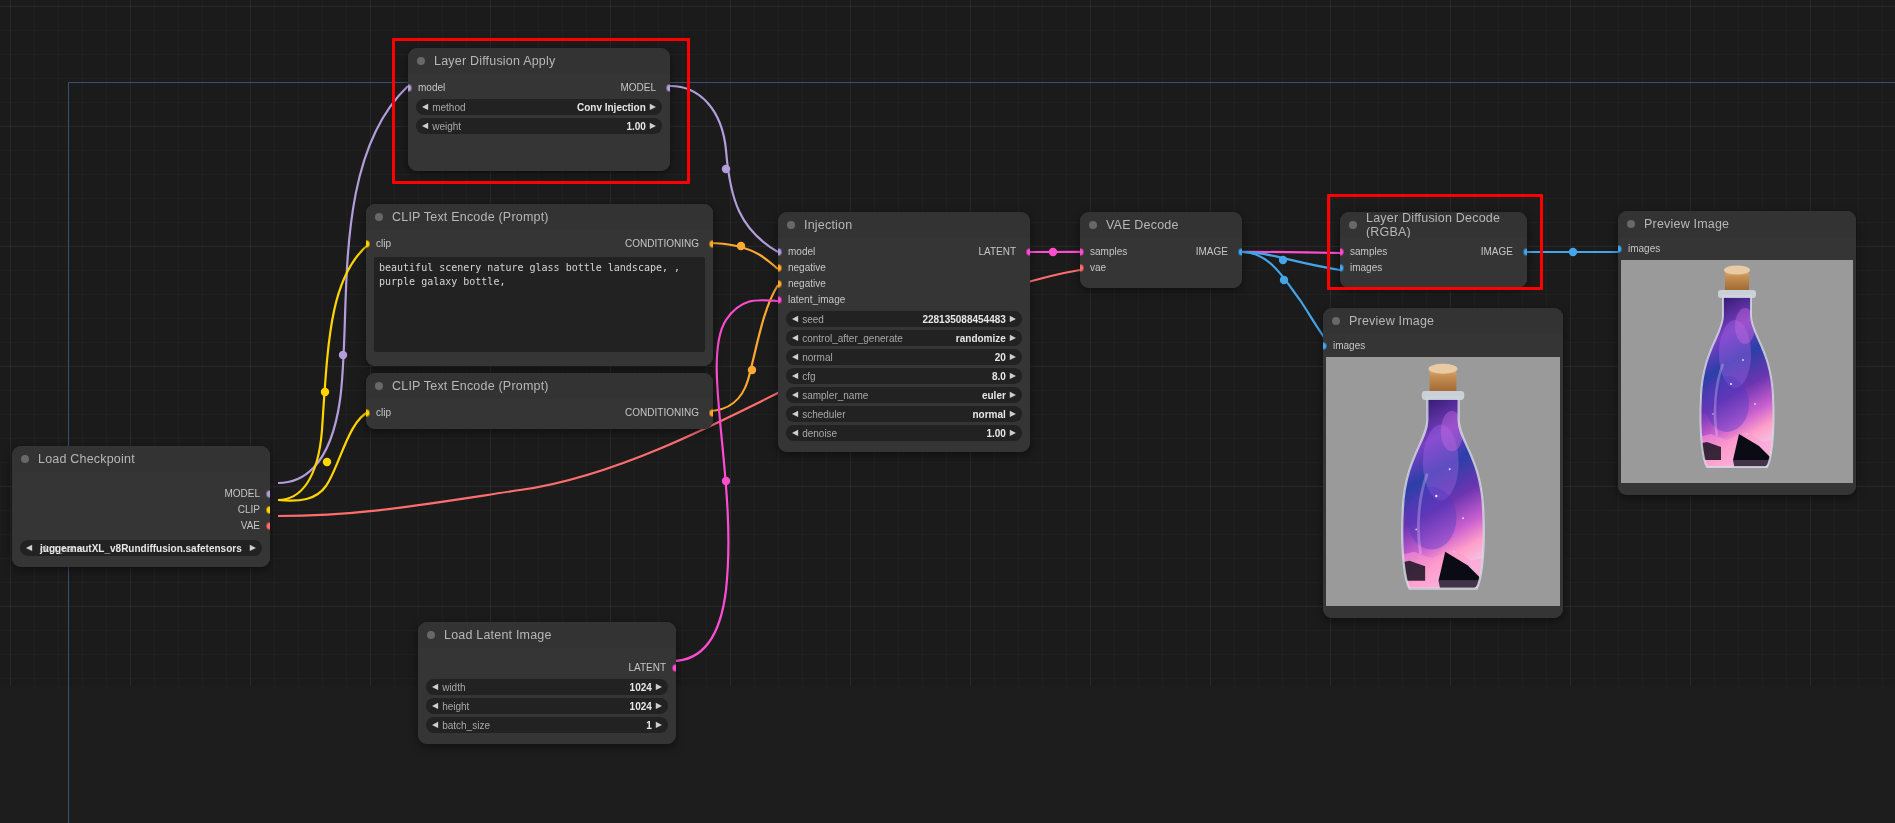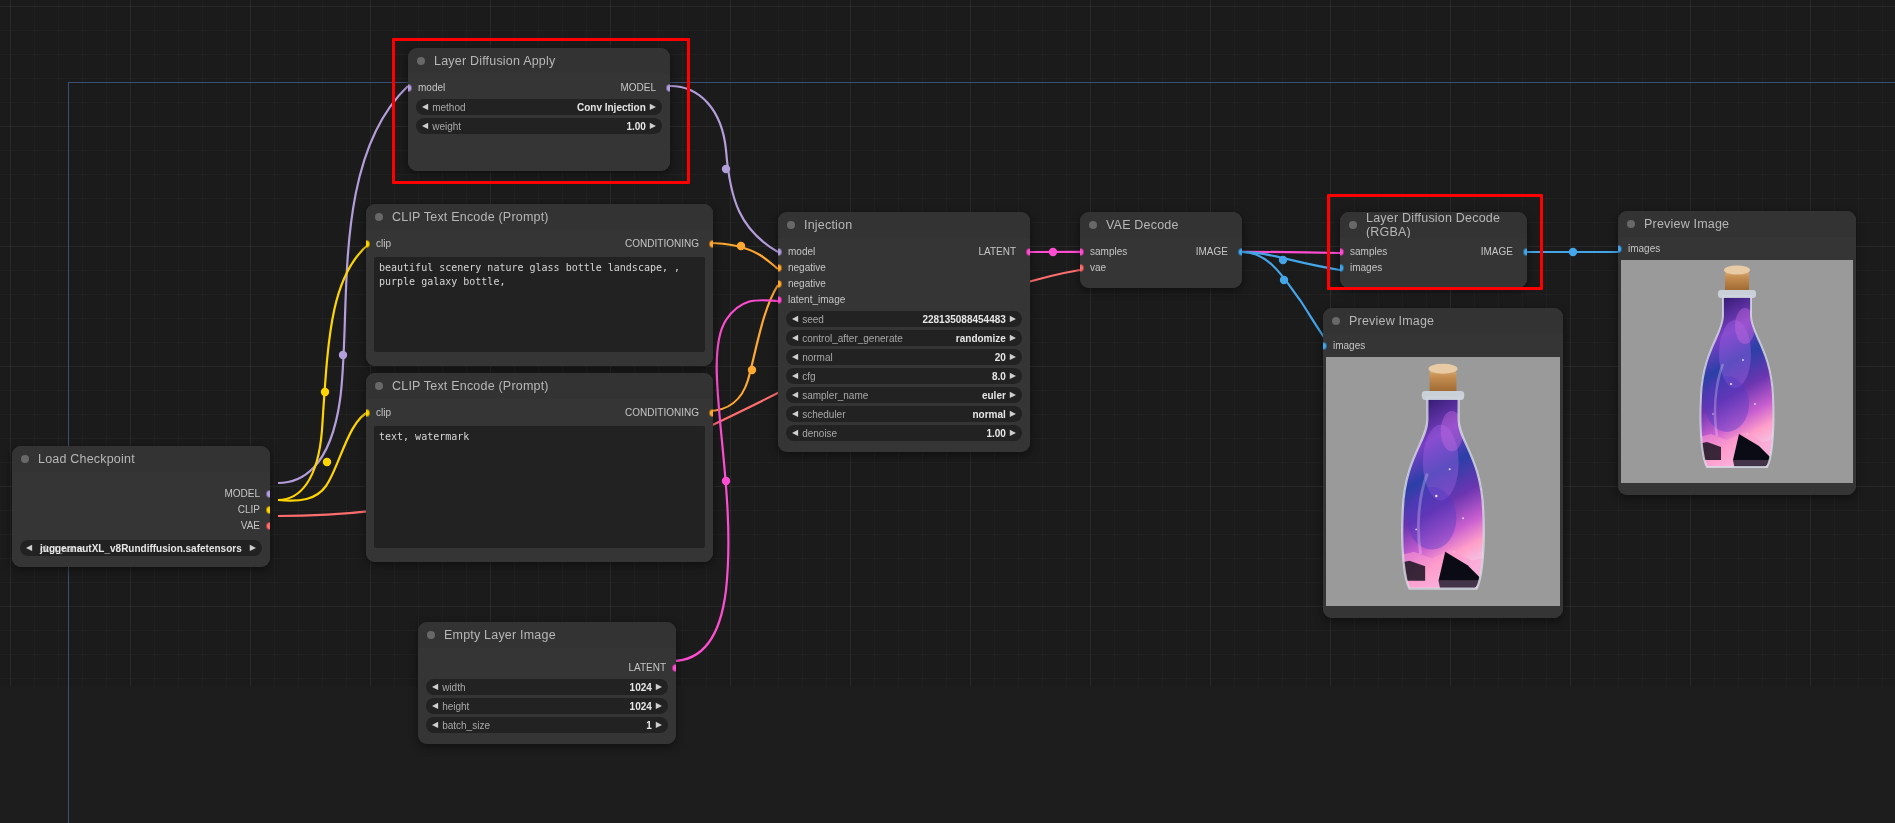--- a/index.html
+++ b/index.html
@@ -220,21 +220,20 @@
       <span class="title-dot"></span>
       <span>CLIP Text Encode (Prompt)</span>
     </div>
     <div class="node-body">
       <div class="slot-row">
         <span class="slot-dot in" style="background:#ffd500;"></span>
         <span class="slot-label">clip</span>
         <span class="slot-dot out" style="background:#ffa931;"></span>
         <span class="slot-label" style="position:absolute;right:14px;">CONDITIONING</span>
       </div>
-      <div class="textbox" style="min-height:122px;">text, watermark</div>
     </div>
   </div>
 
   <div class="node" style="left:12px; top:446px; width:258px;">
     <div class="node-title">
       <span class="title-dot"></span>
       <span>Load Checkpoint</span>
     </div>
     <div class="node-body">
       <div style="height:8px;"></div>
@@ -510,21 +509,21 @@
           <path d="M38,26 L38,10 C38,5 44,2 50,2 C56,2 62,5 62,10 L62,26 Z" fill="url(#cork2)"></path>
           <ellipse cx="50" cy="6" rx="13" ry="4.5" fill="#e8cba4"></ellipse>
         </svg>
       </div>
     </div>
   </div>
 
   <div class="node" style="left:418px; top:622px; width:258px;">
     <div class="node-title">
       <span class="title-dot"></span>
-      <span>Empty Layer Image</span>
+      <span>Load Latent Image</span>
     </div>
     <div class="node-body">
       <div style="height:6px;"></div>
       <div class="slot-row out">
         <span class="slot-label">LATENT</span>
         <span class="slot-dot out" style="background:#ff4dd2;"></span>
       </div>
       <div class="widget">
         <span class="wleft">
             <span class="arrow">◀</span>

